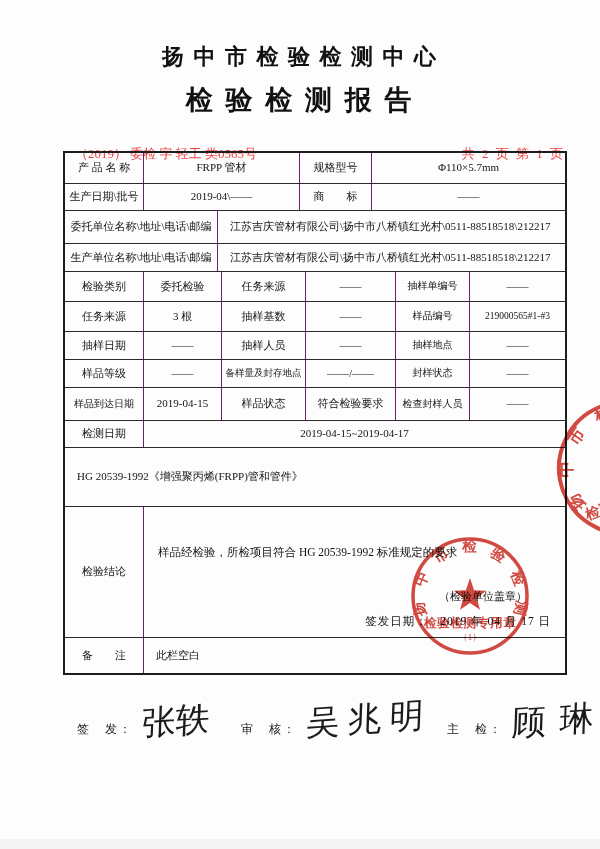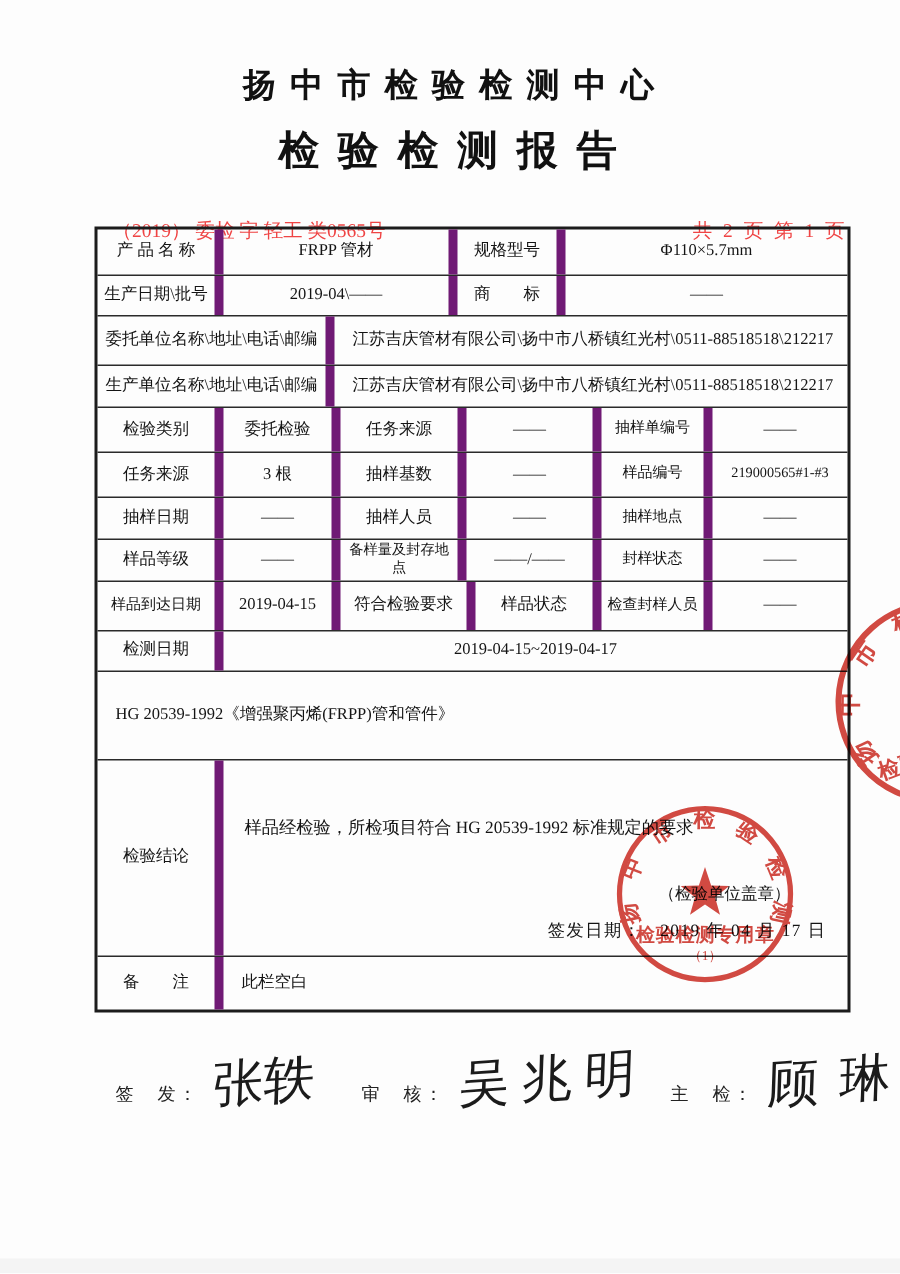--- a/index.html
+++ b/index.html
@@ -27,21 +27,21 @@
   .page-info { position:absolute; right:2px; top:0; letter-spacing:2px; }
 
   
   .doc-table {
     position:absolute; left:63px; top:151px; width:504px;
     border:2px solid #1c1c1c; background:transparent;
   }
   .trow { display:flex; border-top:1px solid #2a2a2a; align-items:stretch; }
   .trow:first-child { border-top:none; }
   .cell {
-    border-left:6px solid #701a75;
+    border-left:1px solid #701a75;
     display:flex; align-items:center; justify-content:center;
     font-size:11px; text-align:center; padding:1px 2px; overflow:hidden;
     line-height:1.25;
   }
   .cell:first-child { border-left:none; }
   .grow { flex:1 1 auto; }
   .leftal { justify-content:flex-start; text-align:left; padding-left:12px; }
   .small { font-size:10px; }
   .tiny  { font-size:9.5px; }
   .conc-cell { position:relative; display:block; padding:38px 24px 0 14px; text-align:left; }
@@ -134,22 +134,22 @@
       <div class="cell" style="width:78px">——</div>
       <div class="cell tiny" style="width:84px">备样量及封存地点</div>
       <div class="cell" style="width:90px">——/——</div>
       <div class="cell small" style="width:74px">封样状态</div>
       <div class="cell grow">——</div>
     </div>
 
     <div class="trow" style="height:33px">
       <div class="cell small" style="width:78px">样品到达日期</div>
       <div class="cell" style="width:78px">2019-04-15</div>
+      <div class="cell" style="width:84px">样品状态</div>
       <div class="cell" style="width:90px">符合检验要求</div>
-      <div class="cell" style="width:84px">样品状态</div>
       <div class="cell small" style="width:74px">检查封样人员</div>
       <div class="cell grow">——</div>
     </div>
 
     <div class="trow" style="height:27px">
       <div class="cell" style="width:78px">检测日期</div>
       <div class="cell grow">2019-04-15~2019-04-17</div>
     </div>
 
     <div class="trow" style="height:59px">

